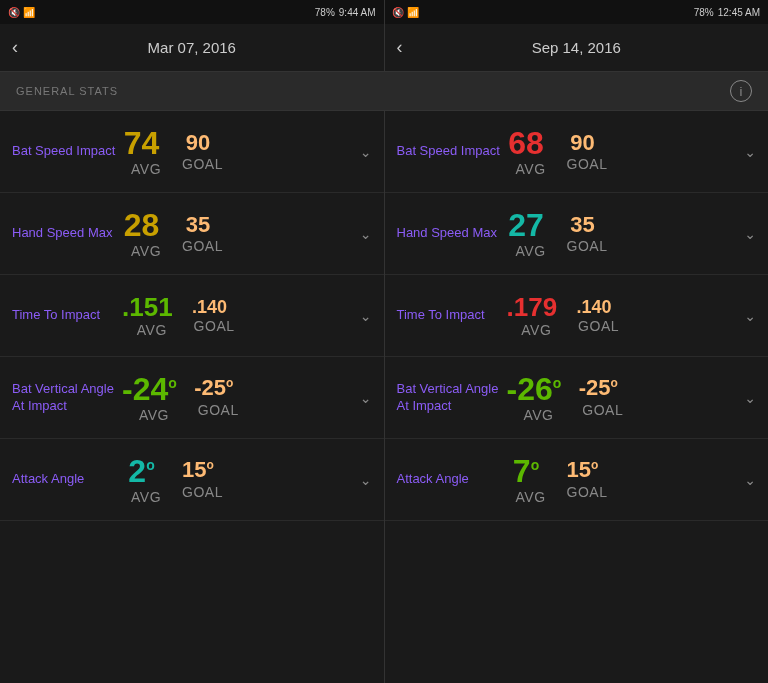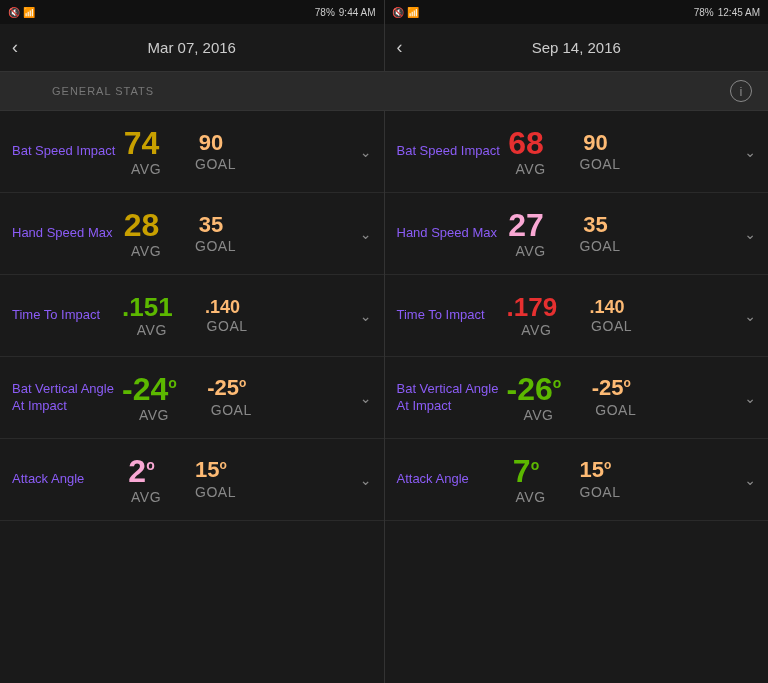--- a/index.html
+++ b/index.html
@@ -72,21 +72,20 @@
       background: #2a2a2a;
       padding: 8px 16px;
       display: flex;
       align-items: center;
       justify-content: space-between;
       border-bottom: 1px solid #333;
     }
     .banner-left {
       display: flex;
       flex-direction: column;
-      margin-left: 36px;
     }
     .general-stats-label {
       color: #777;
       font-size: 11px;
       letter-spacing: 1px;
       text-transform: uppercase;
     }
     .banner-title {
       color: #FFD700;
       font-size: 17px;
@@ -130,21 +129,21 @@
     }
     .stat-label {
       color: #8b5cf6;
       font-size: 13px;
       flex: 0 0 110px;
       line-height: 1.3;
     }
     .stat-values {
       display: flex;
       align-items: center;
-      gap: 25px;
+      gap: 12px;
       flex: 1;
     }
     .stat-value-group {
       display: flex;
       flex-direction: column;
       align-items: center;
     }
     .stat-number {
       font-size: 32px;
       font-weight: bold;
@@ -153,21 +152,21 @@
     .stat-sub {
       font-size: 14px;
       color: #888;
       letter-spacing: 0.5px;
       margin-top: 2px;
       margin-left: 9px;
     }
     .stat-number.yellow { color: #c8a000; }
     .stat-number.red { color: #e63030; }
     .stat-number.green { color: #5cb800; }
-    .stat-number.orange { color: #f9a8d4; }
+    .stat-number.orange { color: #14b8a6; }
 
     .goal-value {
       font-size: 22px;
       font-weight: bold;
       color: #fdba74;
       line-height: 1;
     }
     .chevron {
       color: #888;
       font-size: 14px;

